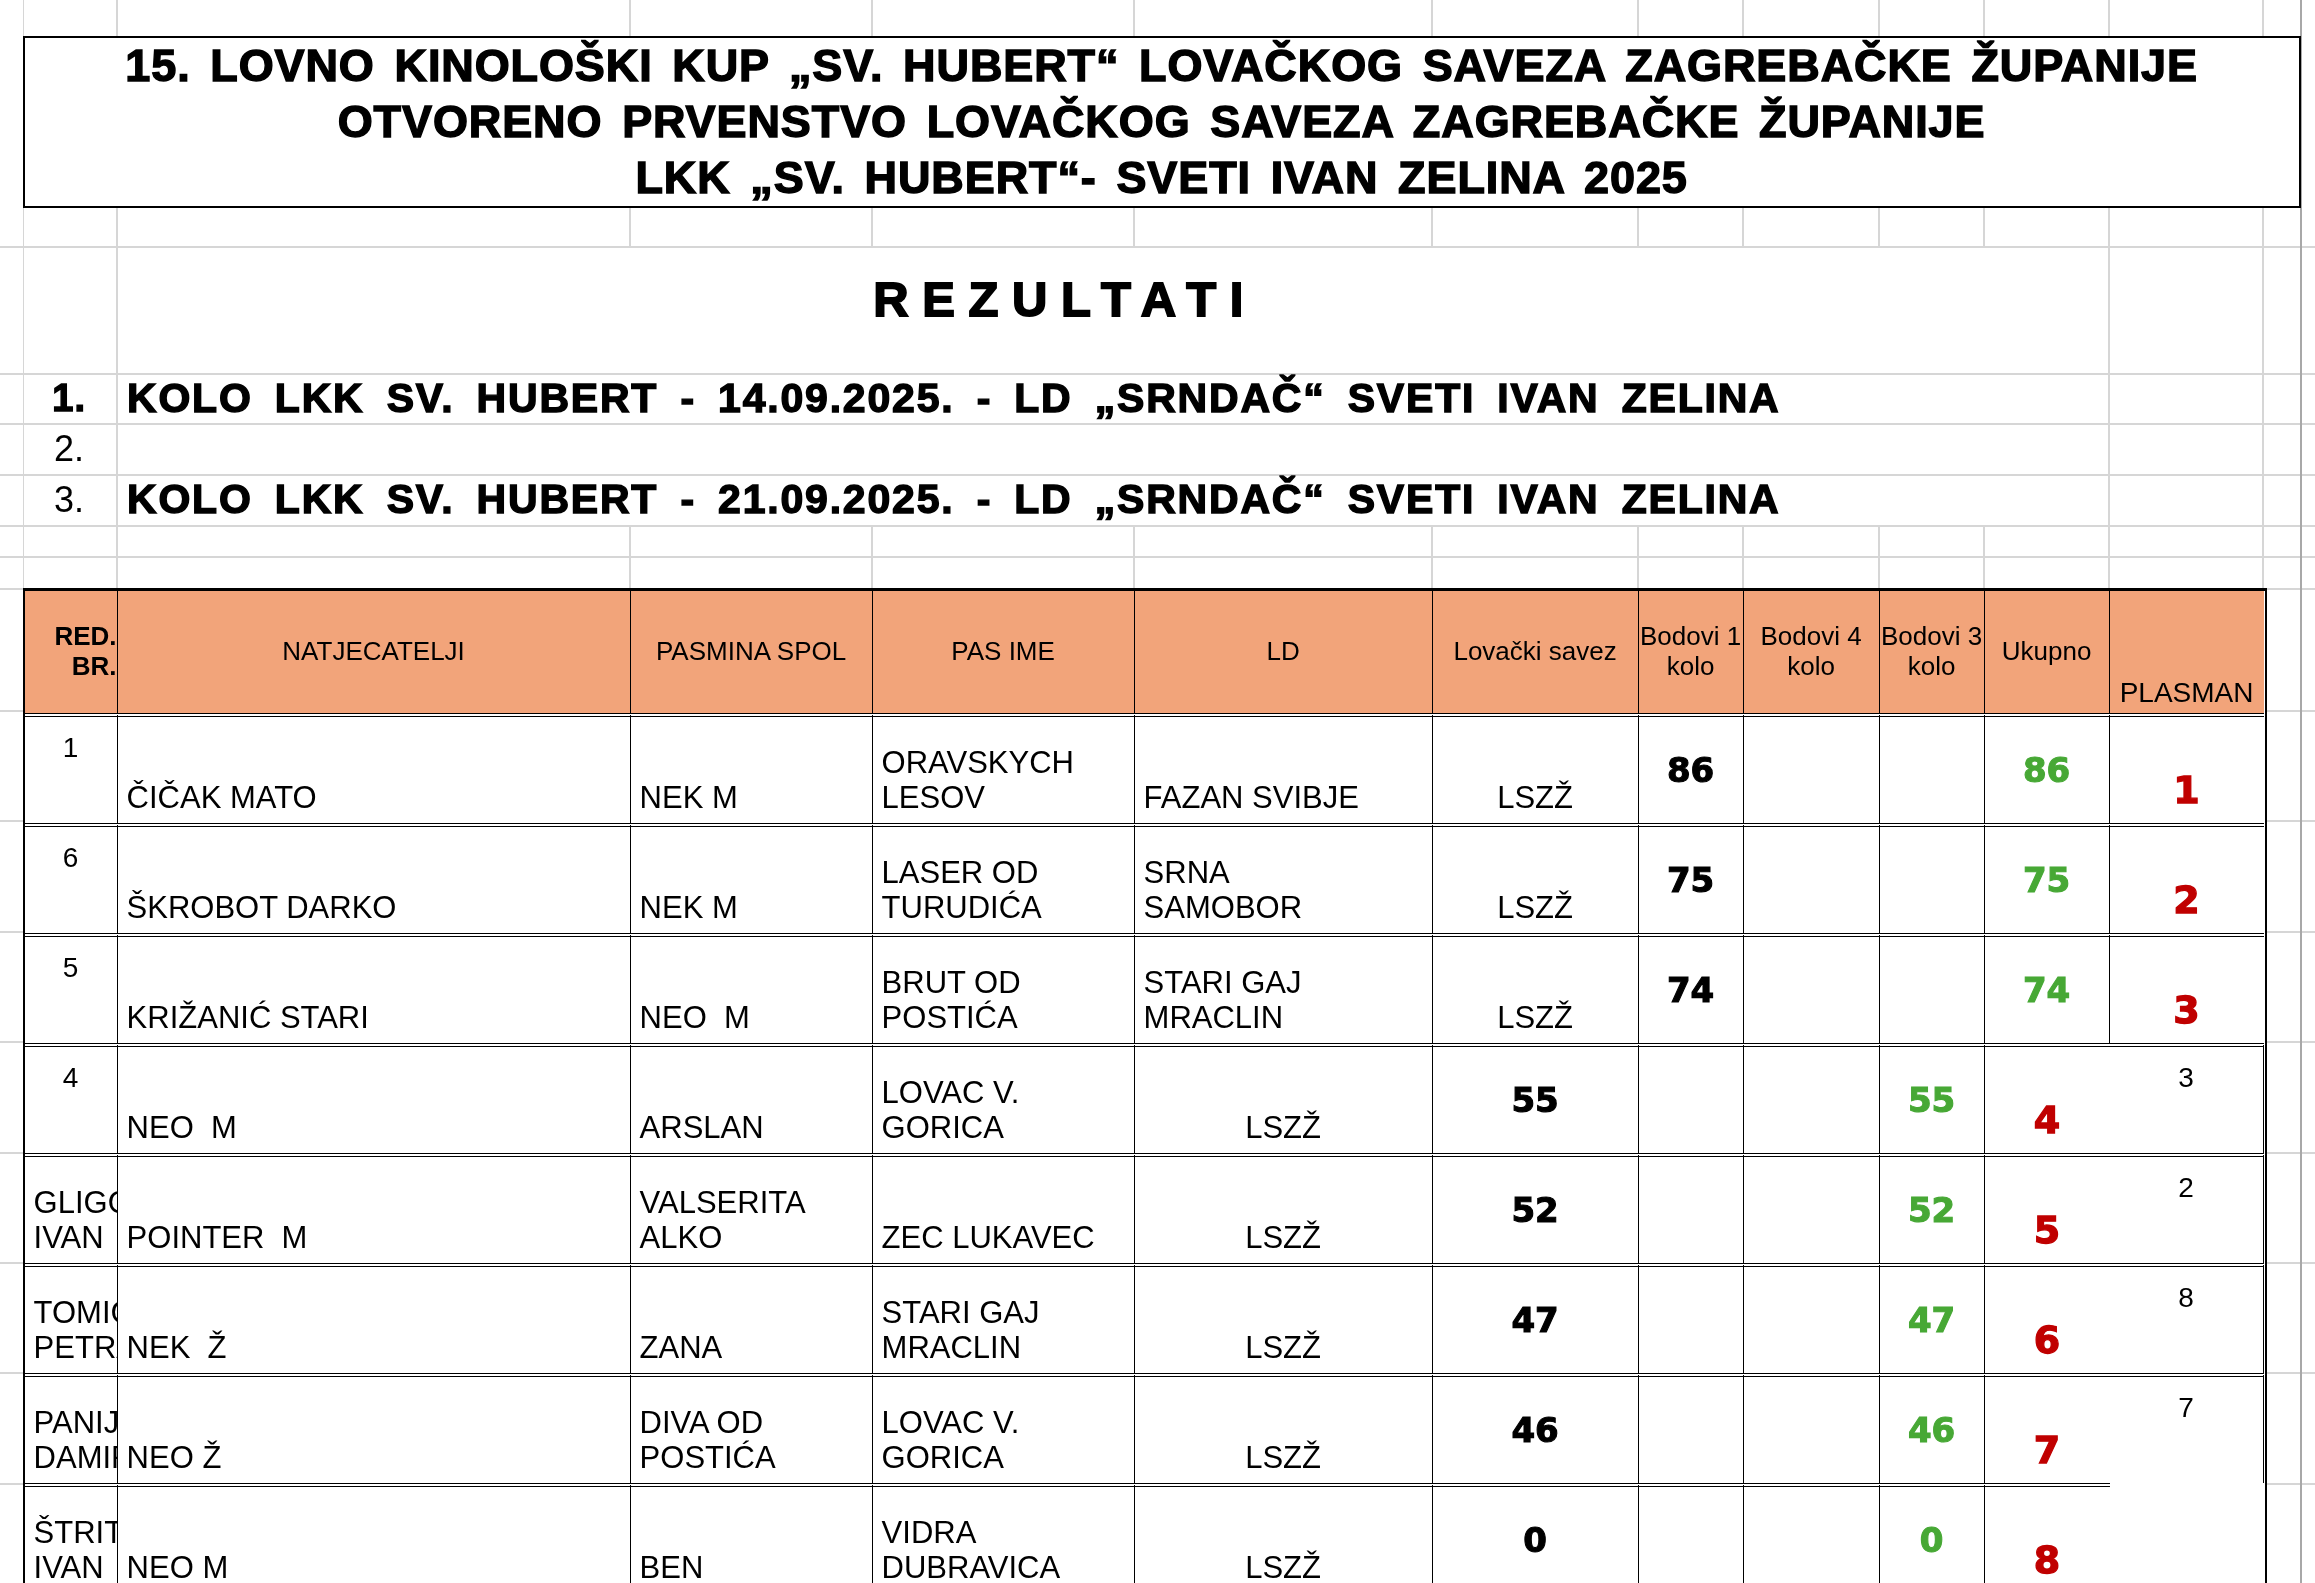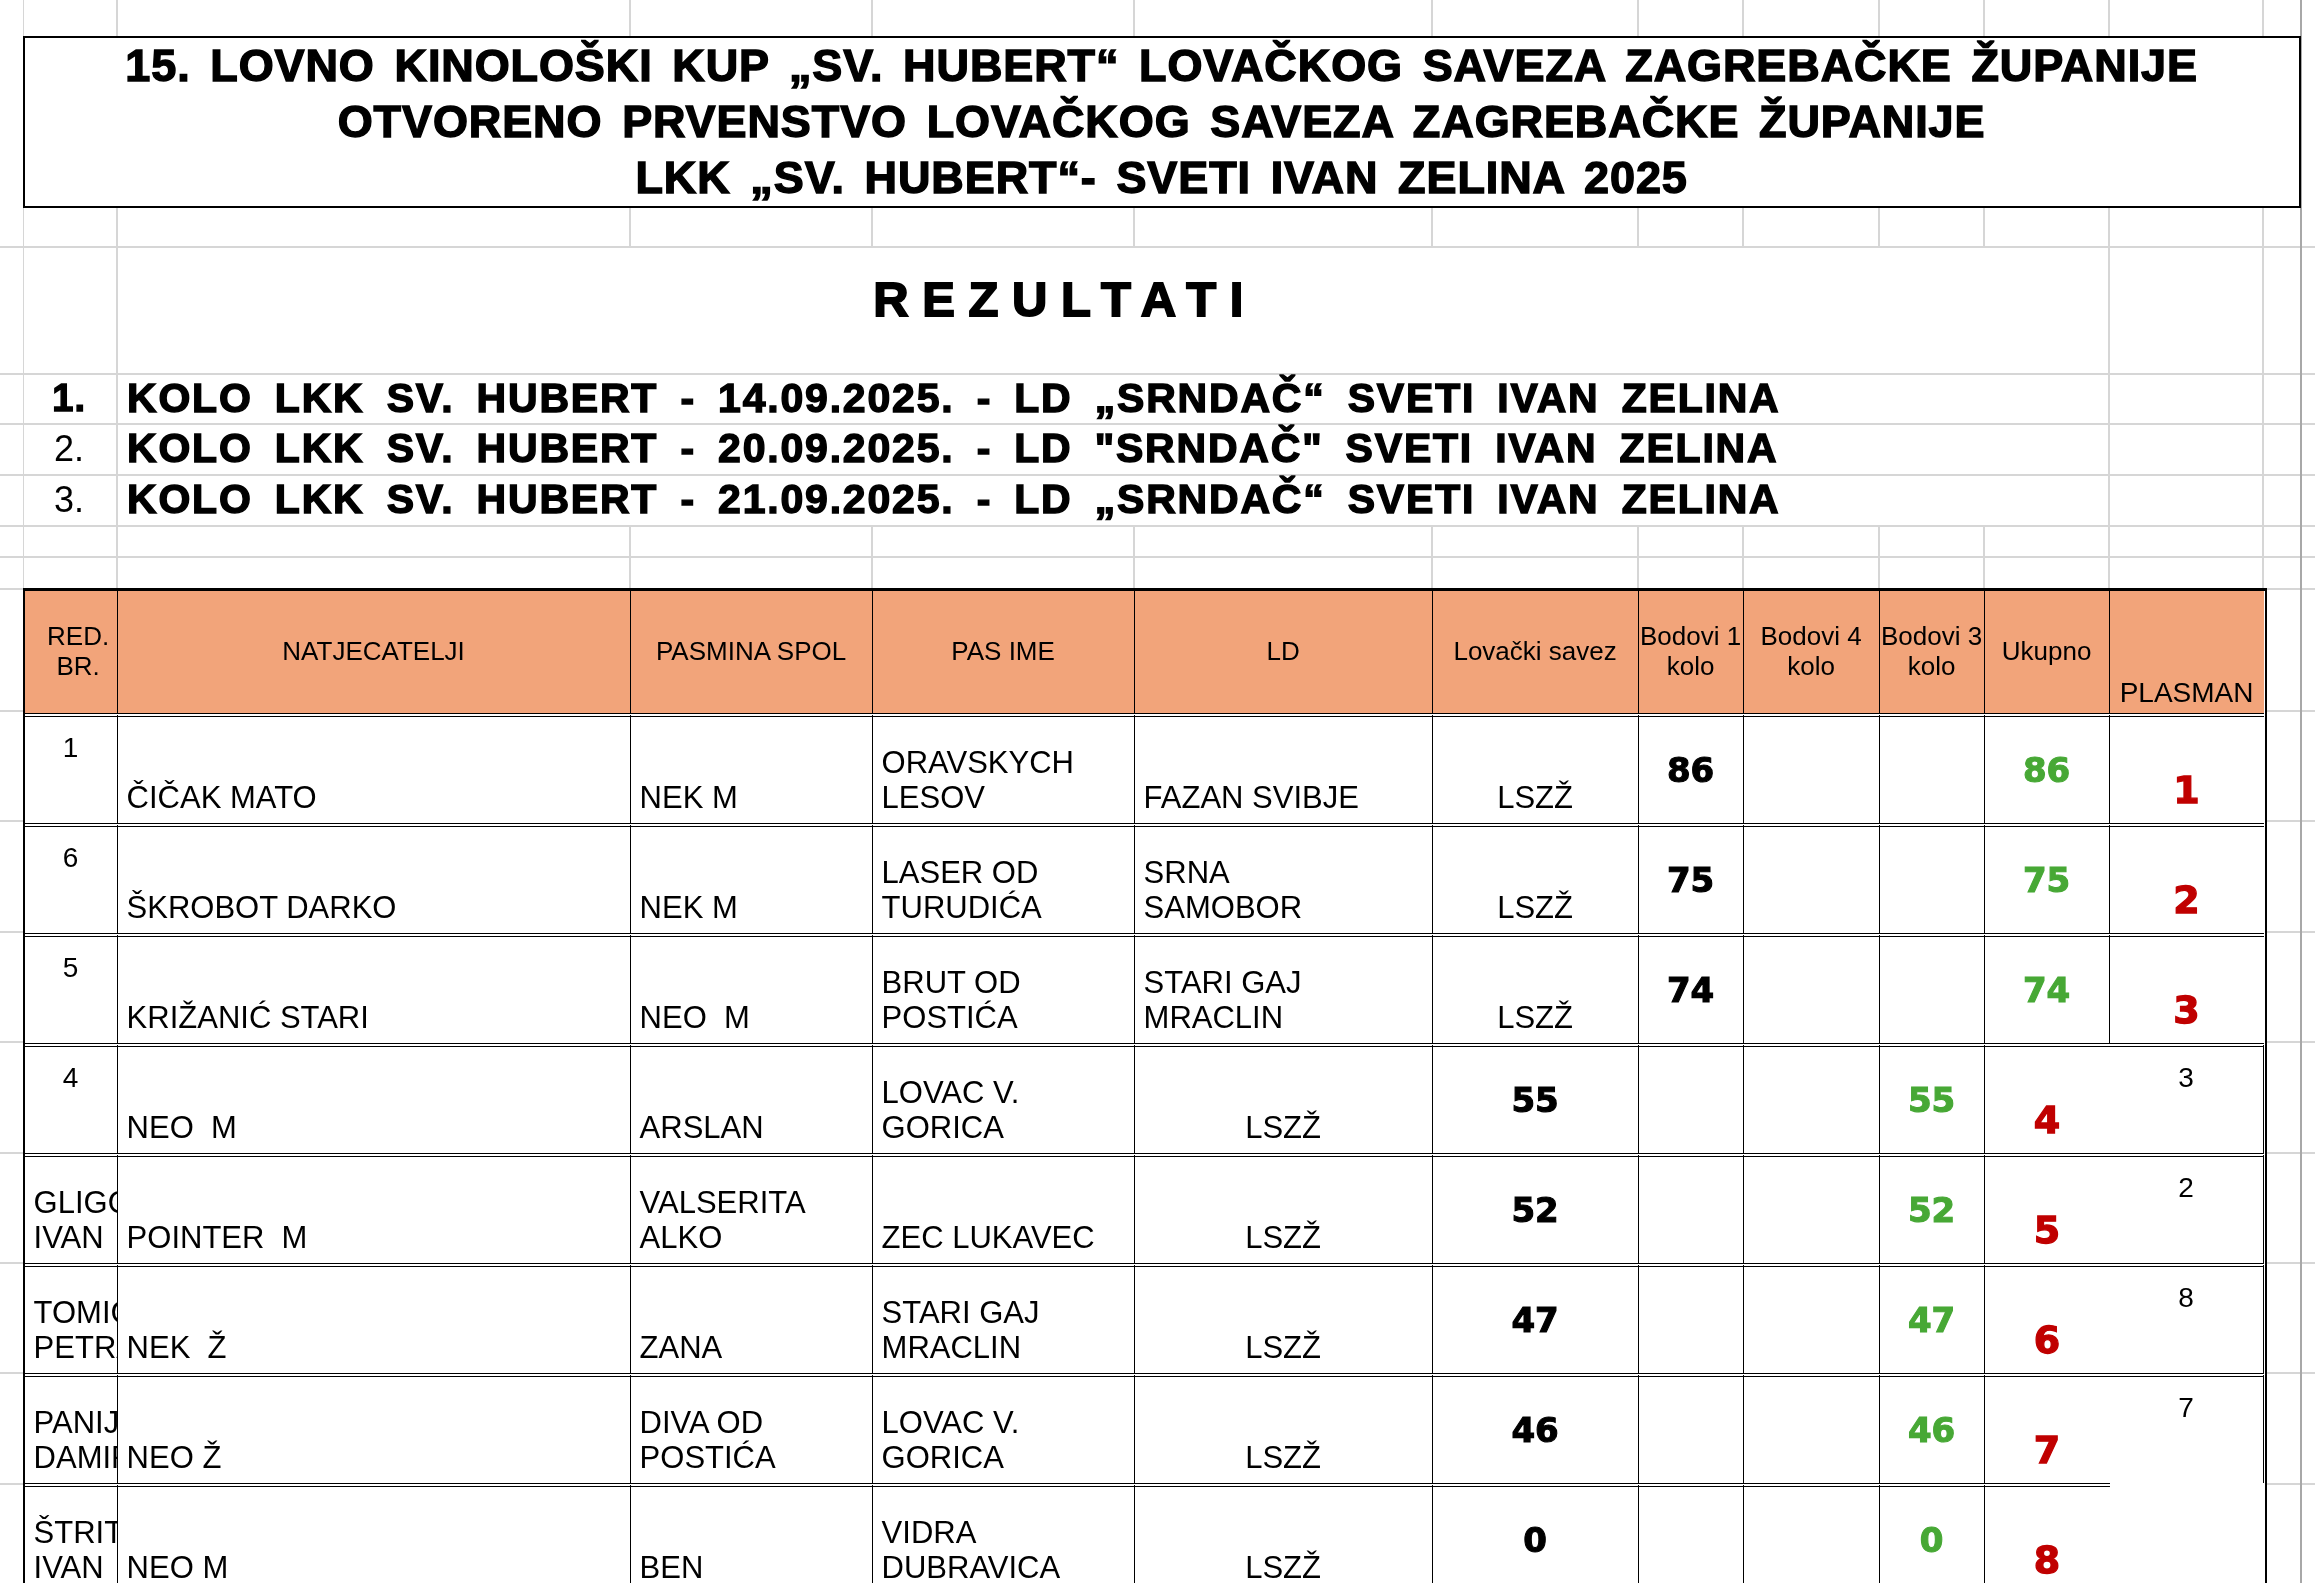--- a/index.html
+++ b/index.html
@@ -46,21 +46,21 @@
     grid-template-rows:122px repeat(8,110px);
     border:2.7px solid #000; border-top-width:3.6px;
     background:#fff;
   }
   .c{box-sizing:border-box; border-right:1.8px solid #000; display:flex; overflow:hidden;}
   .c.lastcol{border-right:none;}
   .c.dt{border-top:4.5px double #000;}
   
   .h{background:var(--orange,#F2A47A); font-size:26px; line-height:1.15;
      align-items:center; justify-content:center; text-align:center;}
-  .h.col0{justify-content:flex-start; text-align:center; padding-left:15px;}
+  .h.col0{justify-content:flex-start; text-align:right; padding-left:15px;font-weight:bold;}
   .h.col10{align-items:flex-end; justify-content:center; font-size:28px; padding-bottom:3.6px;}
   
   .d{font-size:31px; line-height:1.12; background:#fff;}
   .d.col0{align-items:flex-start; justify-content:center; padding-top:14.5px; font-size:28px;}
   .d.col1,.d.col2{align-items:flex-end; justify-content:flex-start; padding:0 0 7.2px 9px; white-space:pre-wrap;}
   .d.col3,.d.col4{align-items:flex-end; justify-content:flex-start; padding:0 0 7.2px 9px; white-space:pre-line;}
   .d.col5{align-items:flex-end; justify-content:center; padding-bottom:7.2px;}
   .d.col6,.d.col7,.d.col8,.d.col9{align-items:center; justify-content:center; text-align:center;}
   .score{font-family:"DejaVu Sans",sans-serif; font-weight:700; font-size:34px; -webkit-text-stroke:1.1px #000;}
   .total{font-family:"DejaVu Sans",sans-serif; font-weight:700; font-size:34px;
@@ -128,21 +128,20 @@
   </div>
 
   <div class="rezultati disp">REZULTATI</div>
 
   <div class="round-row" style="top:373px">
     <div class="round-num disp">1.</div>
     <div class="round-text">KOLO LKK SV. HUBERT - 14.09.2025. - LD „SRNDAČ“ SVETI IVAN ZELINA</div>
   </div>
   <div class="round-row" style="top:423px">
     <div class="round-num plain">2.</div>
-    <div class="round-text">KOLO LKK SV. HUBERT - 20.09.2025. - LD "SRNDAČ" SVETI IVAN ZELINA</div>
   </div>
   <div class="round-row" style="top:474px">
     <div class="round-num plain">3.</div>
     <div class="round-text">KOLO LKK SV. HUBERT - 21.09.2025. - LD „SRNDAČ“ SVETI IVAN ZELINA</div>
   </div>
 
   <div class="results">
       <div class="c h col0">RED. BR.</div>
       <div class="c h col1">NATJECATELJI</div>
       <div class="c h col2">PASMINA SPOL</div>

